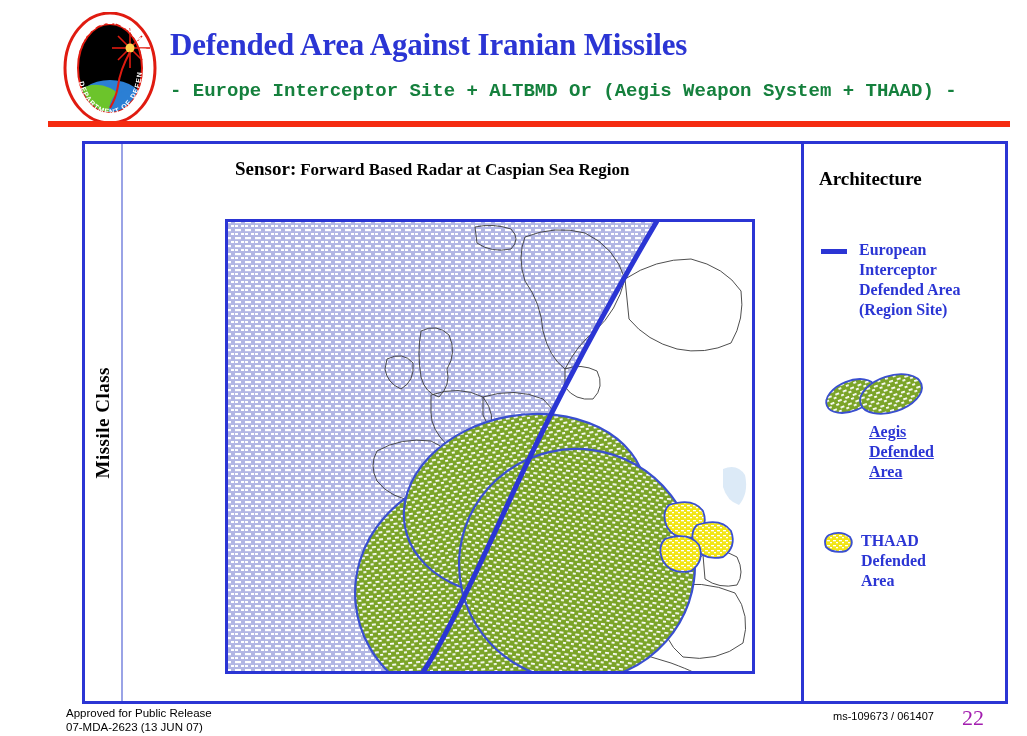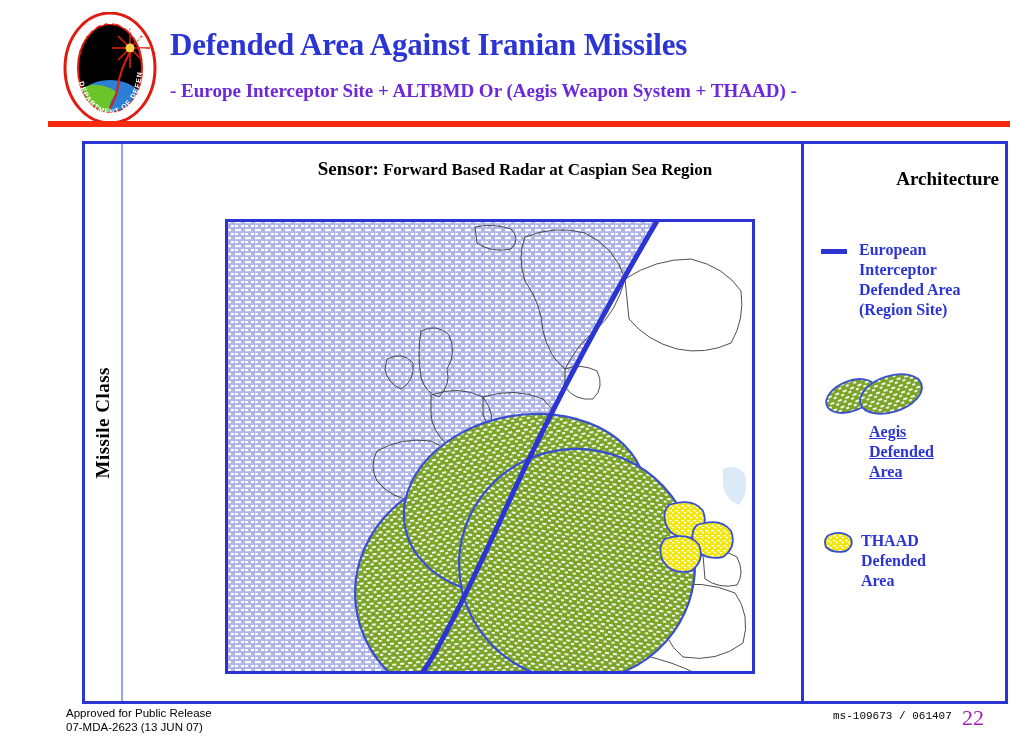--- a/index.html
+++ b/index.html
@@ -35,24 +35,24 @@
   #main-title {
     font-family: "Liberation Serif", serif;
     font-weight: bold;
     font-size: 31px;
     color: #2b35d4;
     letter-spacing: -0.2px;
     line-height: 38px;
     white-space: nowrap;
   }
   #sub-title {
-    font-family: Liberation Serif, serif;
+    font-family: Liberation Mono, monospace;
     font-weight: bold;
     font-size: 19px;
-    color: #6d28d9;
+    color: #15803d;
     line-height: 26px;
     margin-top: 14px;
     white-space: nowrap;
   }
   #title-rule {
     position: absolute;
     left: 48px; top: 121px;
     width: 962px; height: 6px;
     background: #f52b10;
   }
@@ -112,21 +112,21 @@
     font-size: 20px;
     color: #000000;
     line-height: 25px;
   }
 
   
   #sensor-caption {
     position: absolute;
     left: 150px; top: 14px;
     width: 560px;
-    text-align: center;
+    text-align: left;
     white-space: nowrap;
   }
   #sensor-label {
     font-family: "Liberation Serif", serif;
     font-weight: bold;
     font-size: 19px;
     color: #000000;
   }
   #sensor-value {
     font-family: "Liberation Serif", serif;
@@ -146,21 +146,21 @@
   
   #architecture-panel {
     position: absolute;
     left: 722px; top: 0px;
     width: 198px; height: 557px;
   }
   #architecture-title {
     position: absolute;
     left: 12px; top: 24px;
     width: 180px;
-    text-align: right;
+    text-align: left;
     font-family: "Liberation Serif", serif;
     font-weight: bold;
     font-size: 19px;
     color: #000000;
   }
   .legend-entry {
     position: absolute;
     font-family: "Liberation Serif", serif;
     font-weight: bold;
     font-size: 16px;
@@ -189,21 +189,21 @@
     position: absolute;
     left: 66px; top: 706px;
     font-family: "Liberation Sans", sans-serif;
     font-size: 11.5px;
     color: #000000;
     line-height: 14px;
   }
   #footer-doc {
     position: absolute;
     left: 833px; top: 710px;
-    font-family: Liberation Mono, monospace;
+    font-family: Liberation Sans, sans-serif;
     font-size: 11px;
     color: #000000;
   }
   #footer-page {
     position: absolute;
     left: 962px; top: 705px;
     font-family: "Liberation Serif", serif;
     font-size: 22px;
     color: #a21caf;
   }

